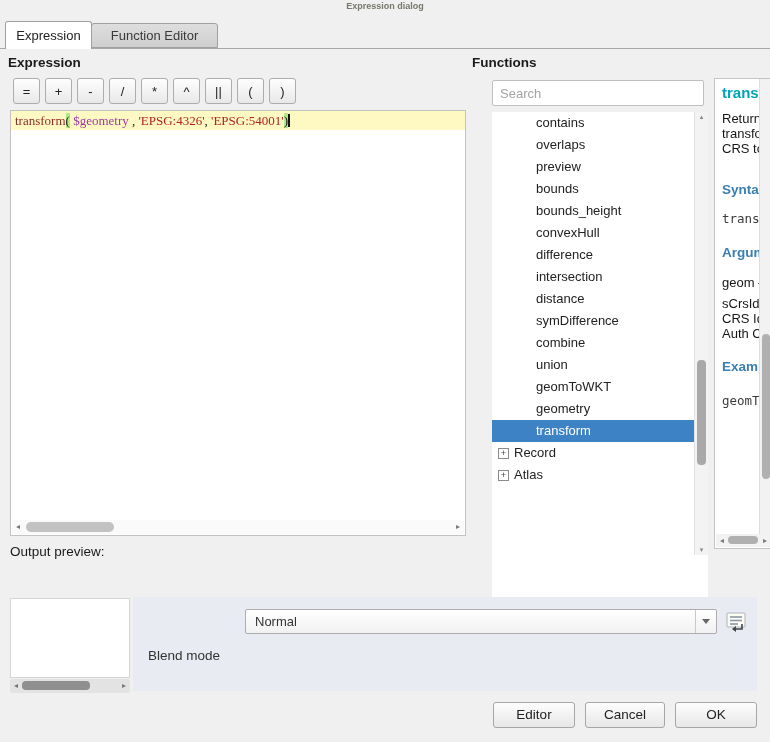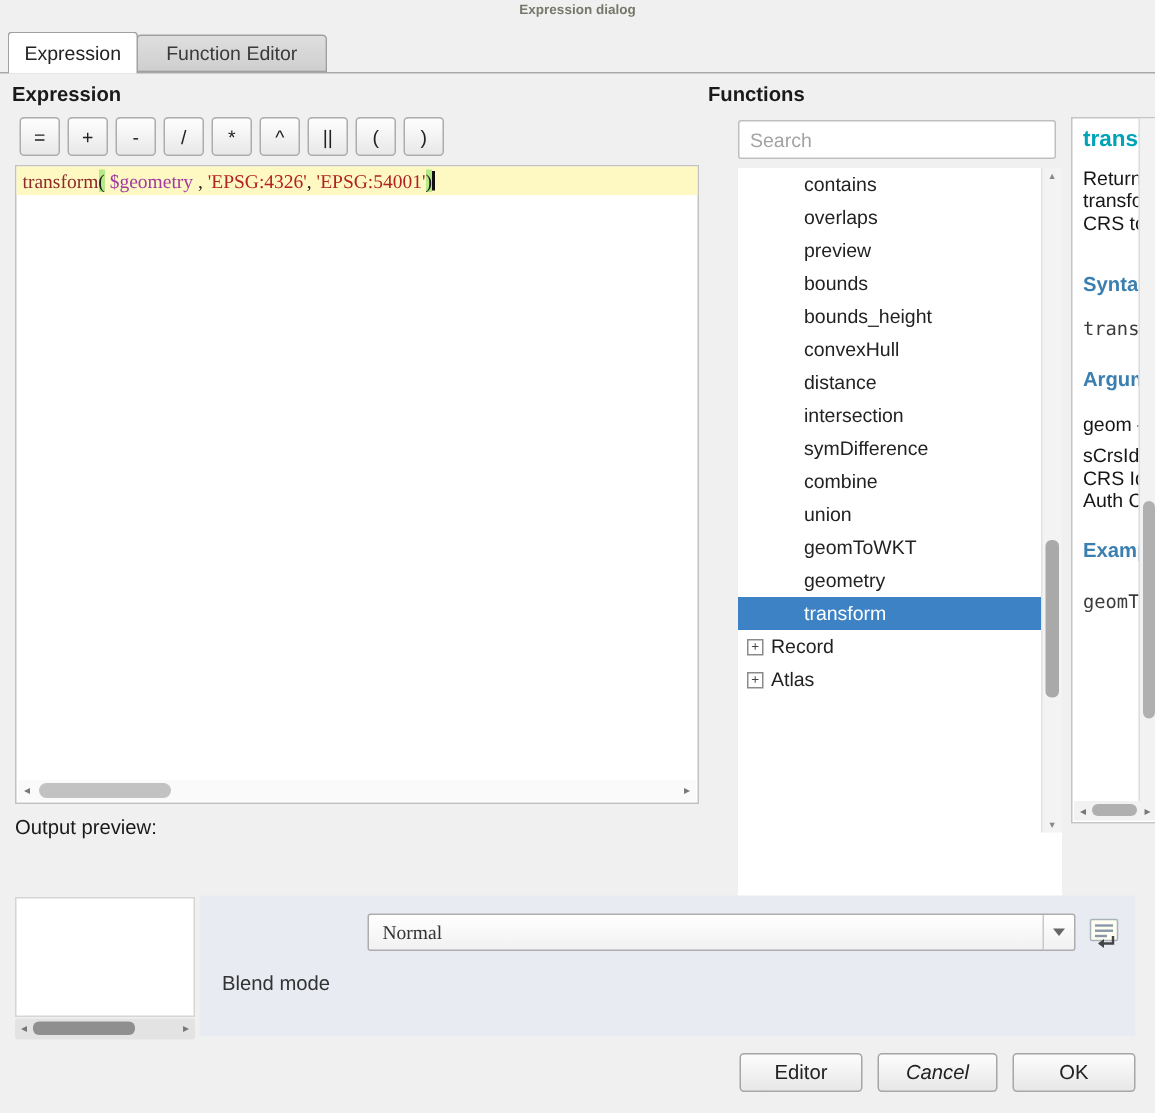--- a/index.html
+++ b/index.html
@@ -67,28 +67,28 @@
   .helphscroll{position:absolute;left:1px;bottom:1px;height:13px;width:55px;background:#f2f2f2;}
   .helphthumb{position:absolute;left:12px;top:2px;width:30px;height:8px;background:#b0b0b0;border-radius:4px;}
 
   
   .preview-box{position:absolute;left:10px;top:598px;width:120px;height:80px;background:#fff;border:1px solid #d5d5d5;box-sizing:border-box;}
   .preview-scroll{position:absolute;left:10px;top:679px;width:120px;height:14px;background:#e3e3e3;border-radius:2px;}
   .prevthumb{position:absolute;left:12px;top:2px;width:68px;height:9px;background:#8f8f8f;border-radius:4px;}
   .blend-panel{position:absolute;left:133px;top:597px;width:624px;height:94px;background:#e9ebf2;}
   .blend-label{position:absolute;left:148px;top:613px;font-size:13.5px;color:#333;margin-top:35px;}
   .combo{position:absolute;left:245px;top:609px;width:472px;height:25px;background:linear-gradient(#ffffff,#f1f1f1);border:1px solid #adadad;border-radius:2px;box-sizing:border-box;}
-  .combo-text{position:absolute;left:9px;top:0;line-height:23px;font-size:13px;color:#333;font-family:Liberation Serif, serif;}
+  .combo-text{position:absolute;left:9px;top:0;line-height:23px;font-size:13px;color:#333;}
   .combo-arrow-box{position:absolute;right:0;top:0;width:21px;height:23px;border-left:1px solid #c9c9c9;box-sizing:border-box;}
   .combo-arrow-box::after{content:"";position:absolute;left:6px;top:9px;border-left:4px solid transparent;border-right:4px solid transparent;border-top:5px solid #666;}
   .dd-icon{position:absolute;left:724px;top:610px;width:24px;height:24px;}
 
   .btn{position:absolute;height:26px;background:linear-gradient(#fdfdfd,#e7e7e7);border:1px solid #a6a6a6;border-radius:3px;font-size:13.5px;color:#222;text-align:center;line-height:22px;box-sizing:border-box;font-family:inherit;}
   .btn.apply{left:493px;top:702px;width:82px;}
-  .btn.cancel{left:585px;top:702px;width:80px;font-style:italic;}
+  .btn.cancel{left:585px;top:702px;width:80px;}
   .btn.ok{left:675px;top:702px;width:82px;}
 </style>
 </head>
 <body>
 
 <div class="dialog">
 
   <div class="dlg-title">Expression dialog</div>
 
   <div class="tabline"></div>
@@ -125,22 +125,23 @@
   <input class="search" type="text" placeholder="Search" style="">
 
   <div class="fnlist">
     <div class="fnitems">
         <div class="fnrow"><span class="fnlabel">contains</span></div>
         <div class="fnrow"><span class="fnlabel">overlaps</span></div>
         <div class="fnrow"><span class="fnlabel">preview</span></div>
         <div class="fnrow"><span class="fnlabel">bounds</span></div>
         <div class="fnrow"><span class="fnlabel">bounds_height</span></div>
         <div class="fnrow"><span class="fnlabel">convexHull</span></div>
+        <div class="fnrow"><span class="fnlabel">difference</span></div>
+        <div class="fnrow"><span class="fnlabel">intersection</span></div>
         <div class="fnrow"><span class="fnlabel">distance</span></div>
-        <div class="fnrow"><span class="fnlabel">intersection</span></div>
         <div class="fnrow"><span class="fnlabel">symDifference</span></div>
         <div class="fnrow"><span class="fnlabel">combine</span></div>
         <div class="fnrow"><span class="fnlabel">union</span></div>
         <div class="fnrow"><span class="fnlabel">geomToWKT</span></div>
         <div class="fnrow"><span class="fnlabel">geometry</span></div>
         <div class="fnrow sel"><span class="fnlabel">transform</span></div>
         <div class="fnrow grp"><span class="expander">+</span><span class="fnlabel">Record</span></div>
         <div class="fnrow grp"><span class="expander">+</span><span class="fnlabel">Atlas</span></div>
       </div>
     <div class="fnscroll">

